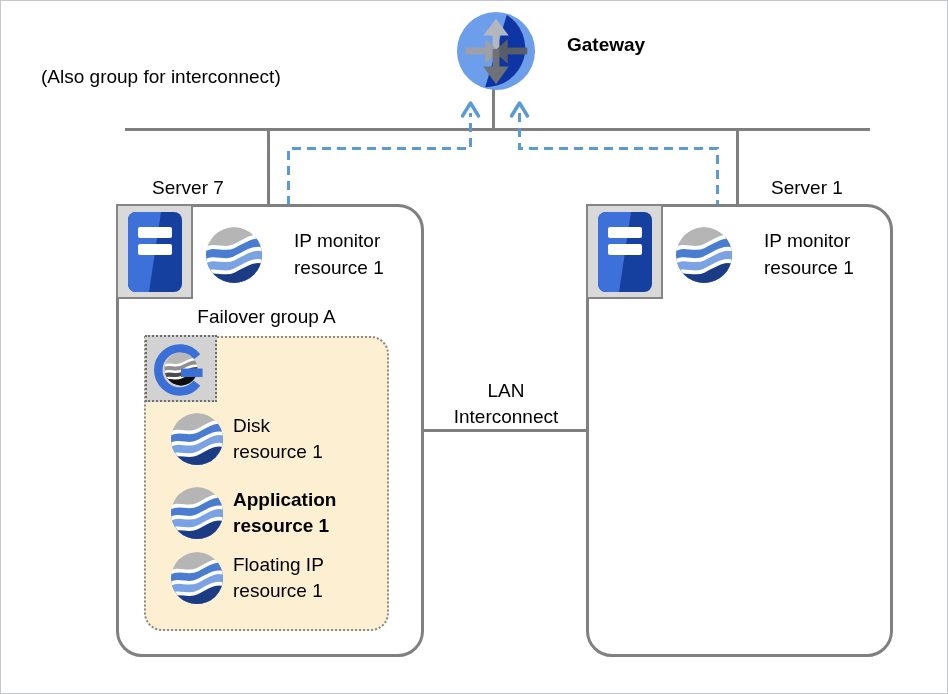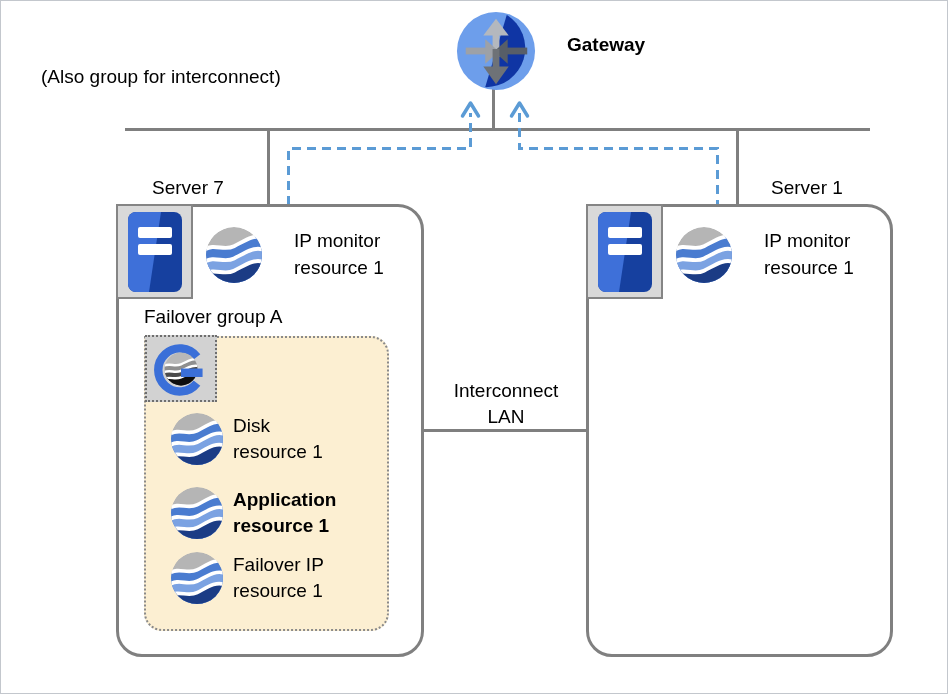--- a/index.html
+++ b/index.html
@@ -162,21 +162,21 @@
   <div class="abs mon-row" style="left:205px;top:226px;">
     <svg width="56" height="56" viewBox="0 0 64 64">
       <use href="#sphere-blue"></use>
     </svg>
     <div class="lbl2">
       <div>IP monitor</div>
       <div>resource 1</div>
     </div>
   </div>
 
-  <div class="abs lbl z4" style="left:143px;top:303px;width:245px;text-align:left;">Failover group A</div>
+  <div class="abs lbl z4" style="left:143px;top:303px;width:245px;text-align:center;">Failover group A</div>
   <div class="abs failover-box" style="left:143px;top:335px;width:245px;height:295px;"></div>
   <div class="abs group-chip" style="left:144px;top:334px;width:72px;height:67px;">
     <svg width="62" height="60" viewBox="0 0 64 64">
       <path d="M49,19 A23,23 0 1 0 49,47" fill="none" stroke="#3a6fd8" stroke-width="9" stroke-linecap="butt"></path>
       <use href="#sphere-gray"></use>
       <rect x="32" y="31.5" width="23" height="9" fill="#3a6fd8"></rect>
     </svg>
   </div>
 
   <div class="abs res-row" style="left:170px;top:412px;">
@@ -195,28 +195,28 @@
     <div class="txt">
       <div>Application</div>
       <div>resource 1</div>
     </div>
   </div>
   <div class="abs res-row" style="left:170px;top:551px;">
     <svg width="52" height="52" viewBox="0 0 64 64">
       <use href="#sphere-blue"></use>
     </svg>
     <div class="txt">
-      <div>Failover IP</div>
+      <div>Floating IP</div>
       <div>resource 1</div>
     </div>
   </div>
 
   <div class="abs lbl" style="left:429px;top:377px;width:152px;text-align:center;">
+    <div>LAN</div>
     <div>Interconnect</div>
-    <div>LAN</div>
   </div>
 
   <div class="abs server-box" style="left:585px;top:203px;width:307px;height:453px;"></div>
   <div class="abs server-chip" style="left:585px;top:203px;width:77px;height:95px;">
     <svg width="54" height="80">
       <use href="#server-tower"></use>
     </svg>
   </div>
   <div class="abs mon-row" style="left:675px;top:226px;">
     <svg width="56" height="56" viewBox="0 0 64 64">

